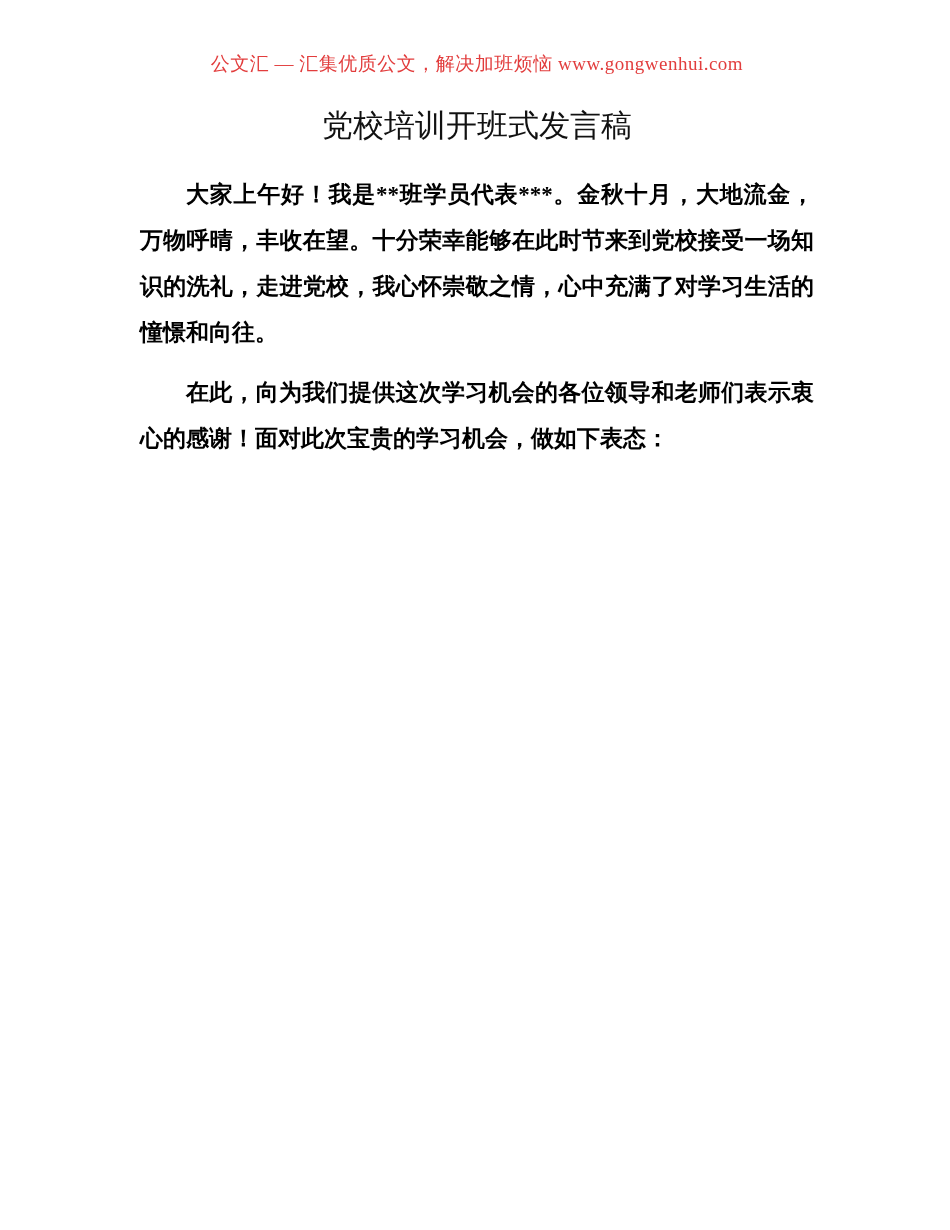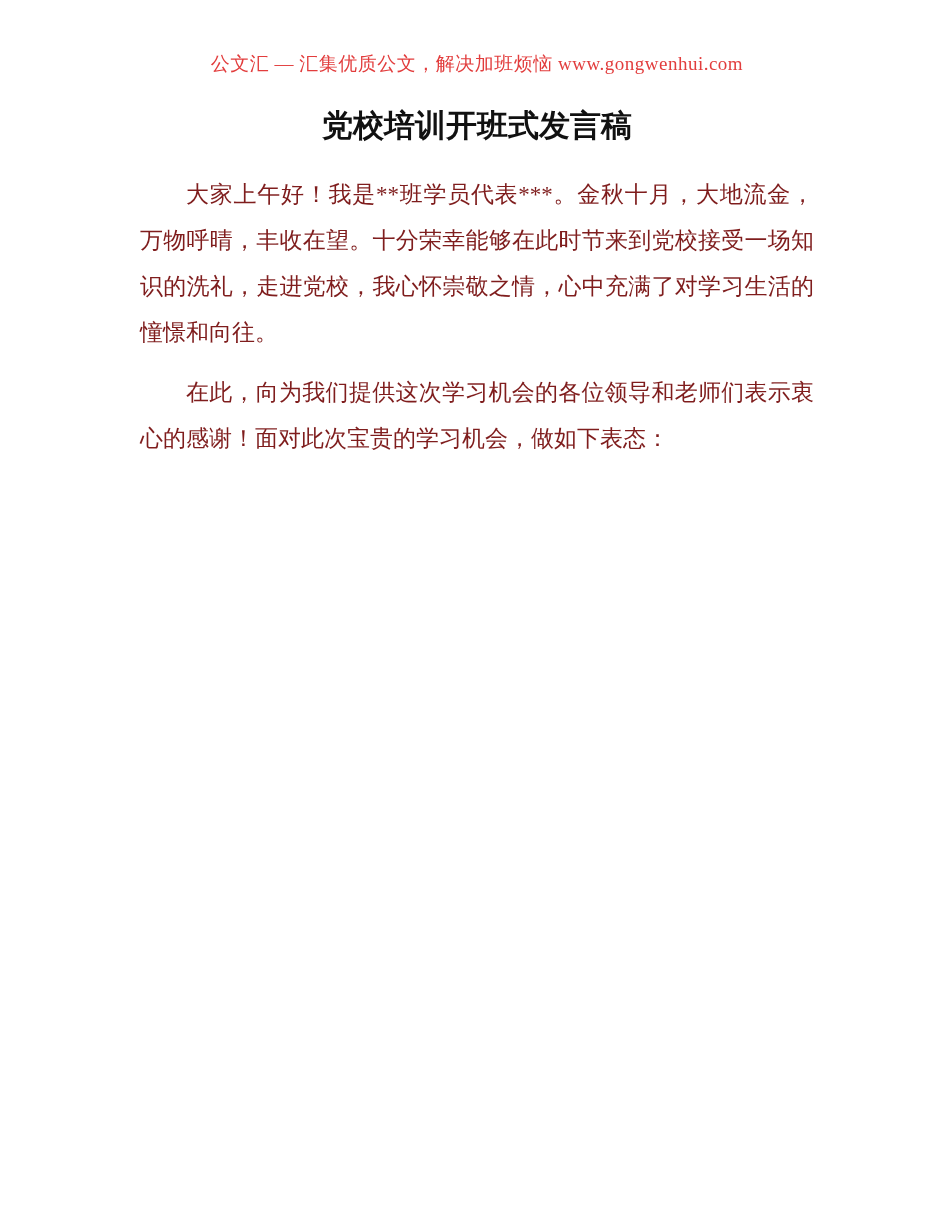--- a/index.html
+++ b/index.html
@@ -24,35 +24,36 @@
     font-size: 19px;
     line-height: 24px;
     color: #e23d3d;
     letter-spacing: 0.5px;
     margin-bottom: 30px;
     font-family: "Liberation Serif", "DejaVu Serif", serif;
   }
   .title {
     text-align: center;
     font-size: 31px;
-    font-weight: bold;
+    font-weight: normal;
     line-height: 40px;
     margin: 0 0 26px 0;
     color: #111111;
     font-family: "Liberation Serif", "DejaVu Serif", serif;
   }
   .para {
     font-size: 23px;
     line-height: 46px;
     text-align: justify;
     text-justify: inter-character;
     text-indent: 2em;
     margin: 0 0 14px 0;
-    color: #7f1d1d;
+    color: #000000;
     word-break: break-all;
+    font-weight: bold;
   }
 </style>
 </head>
 <body>
 
 <div class="page">
   <div class="watermark">公文汇 — 汇集优质公文，解决加班烦恼 www.gongwenhui.com</div>
 
   <h1 class="title">党校培训开班式发言稿</h1>
 

